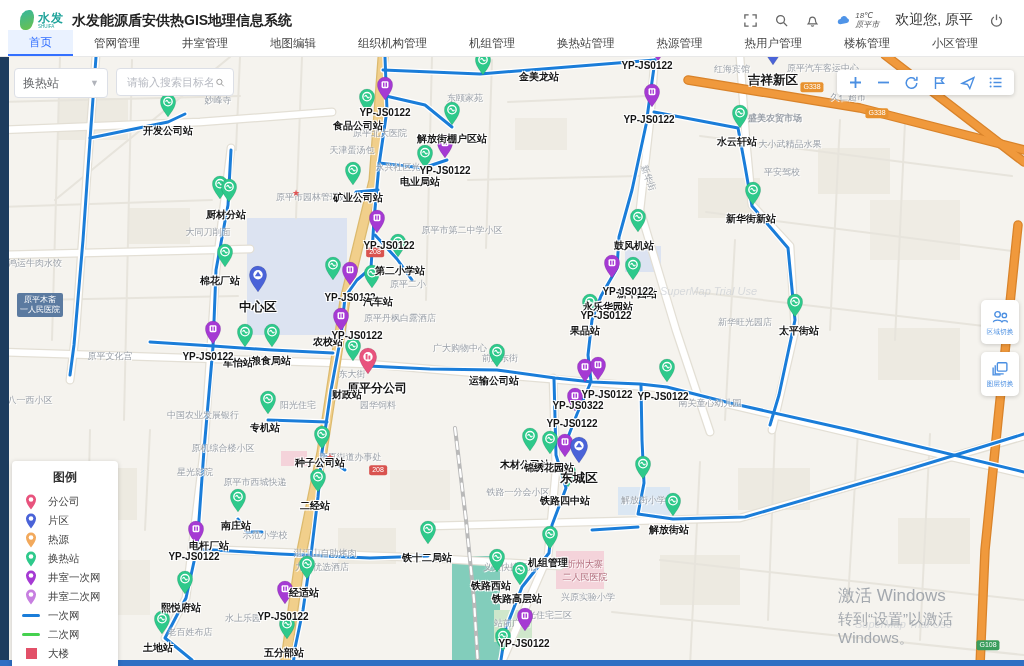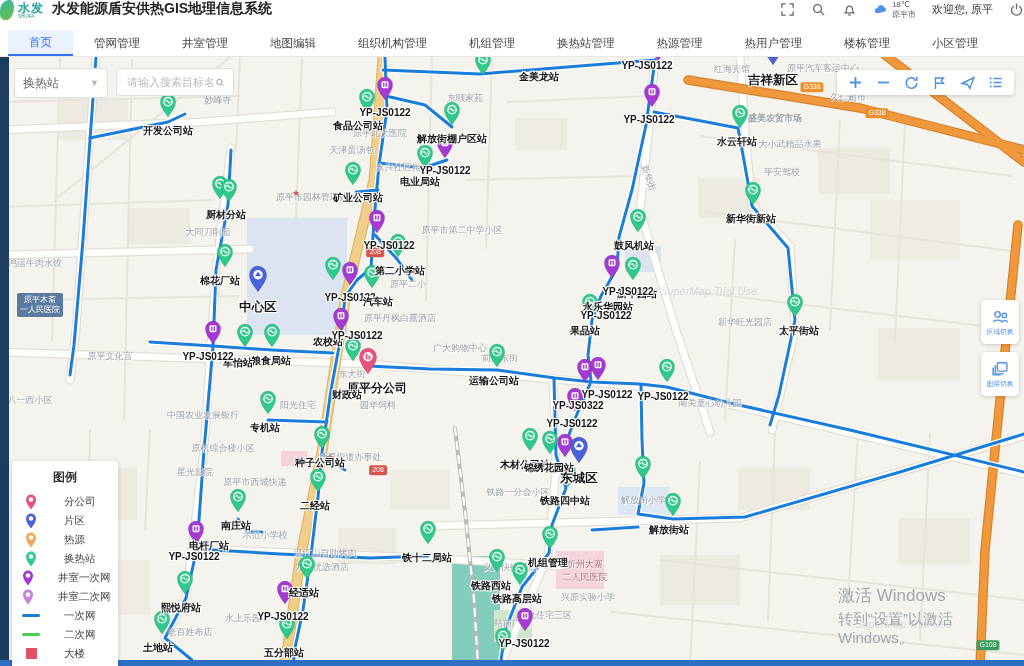--- a/index.html
+++ b/index.html
@@ -1,30 +1,30 @@
 <!DOCTYPE html>
 <html><head>
 <meta charset="utf-8">
 <style>
   html,body{margin:0;padding:0;background:#fff;}
   .app{position:relative;width:1024px;height:666px;overflow:hidden;
        font-family:"Liberation Sans","DejaVu Sans",sans-serif;background:#fff;}
   
-  .hdr{height:30px;display:flex;align-items:flex-start;padding:0 0;background:#fff;position:relative;z-index:30;}
+  .hdr{height:30px;display:flex;align-items:flex-end;padding:0 20px;background:#fff;position:relative;z-index:30;}
   .logo{display:flex;align-items:center;gap:4px;margin-right:8px;}
   .leaf{width:14px;height:20px;background:linear-gradient(160deg,#35b6a0,#6cc24a);border-radius:70% 30% 60% 40%/60% 40% 70% 30%;}
   .logo-tt{display:flex;flex-direction:column;line-height:1;}
   .logo-cn{color:#1fa39a;font-weight:bold;font-size:12px;letter-spacing:1px;}
   .logo-en{color:#1fa39a;font-size:5px;transform:scale(.9);transform-origin:left;}
   .ttl{font-size:14px;font-weight:bold;color:#222;}
   .hright{margin-left:auto;display:flex;align-items:center;gap:16px;color:#666;}
   .hic{width:15px;height:15px;display:block;}
-  .weather{display:flex;align-items:center;gap:4px;}
+  .weather{display:flex;align-items:center;gap:4px;font-style:italic;}
   .wtxt{display:flex;flex-direction:column;font-size:8px;color:#555;line-height:1.2;}
-  .welcome{font-size:11px;color:#333;}
+  .welcome{font-size:14px;color:#333;}
   
   .nav{height:26px;display:flex;align-items:stretch;background:#fff;border-bottom:1px solid #e8e8e8;padding-left:8px;position:relative;z-index:30;}
   .tab{padding:0 21px;font-size:11.5px;color:#444;display:flex;align-items:center;cursor:pointer;}
   .tab.active{color:#3370ff;background:#eaf2ff;border-bottom:2px solid #3370ff;}
   
   .map{position:relative;width:1024px;height:609px;background:#f5f3ee;overflow:hidden;}
   .map svg.base{position:absolute;left:0;top:0;}
   .ovl{position:absolute;left:0;top:0;width:100%;height:100%;}
   .marker{position:absolute;transform:translate(-50%,-100%);z-index:6;}
   .mlabel{position:absolute;transform:translateX(-50%);white-space:nowrap;font-size:10px;font-weight:bold;color:#151515;z-index:7;
@@ -55,21 +55,21 @@
   .mtools .tic{width:15px;height:15px;display:block;cursor:pointer;}
   
   .stools{position:absolute;right:5px;top:243px;display:flex;flex-direction:column;gap:8px;z-index:20;}
   .schip{width:38px;height:44px;background:#fff;border-radius:5px;box-shadow:0 1px 4px rgba(0,0,0,.18);display:flex;flex-direction:column;
          align-items:center;justify-content:center;gap:2px;cursor:pointer;}
   .schip .slab{font-size:8px;color:#4b8fe2;transform:scale(.85);}
   
   .legend{position:absolute;left:12px;top:404px;width:86px;background:#fff;border-radius:4px;box-shadow:0 1px 5px rgba(0,0,0,.18);
           padding:8px 10px 10px;z-index:20;}
   .lg-t{font-size:12px;font-weight:bold;color:#333;text-align:center;margin-bottom:6px;}
-  .lg-row{display:flex;align-items:center;gap:24px;height:19px;}
+  .lg-row{display:flex;align-items:center;gap:8px;height:19px;}
   .lg-ic{width:18px;display:flex;justify-content:center;}
   .lg-lb{font-size:10.5px;color:#444;white-space:nowrap;}
   .lg-line{width:18px;height:3.5px;border-radius:2px;}
   .lg-sq{width:11px;height:11px;}
   .leftstrip{position:absolute;left:0;top:0;width:9px;height:100%;background:#1d3c5e;z-index:15;}
   .bottombar{position:absolute;left:0;bottom:0;width:100%;height:6px;background:#2f6fc3;z-index:15;}
 </style>
 </head>
 <body>
 

